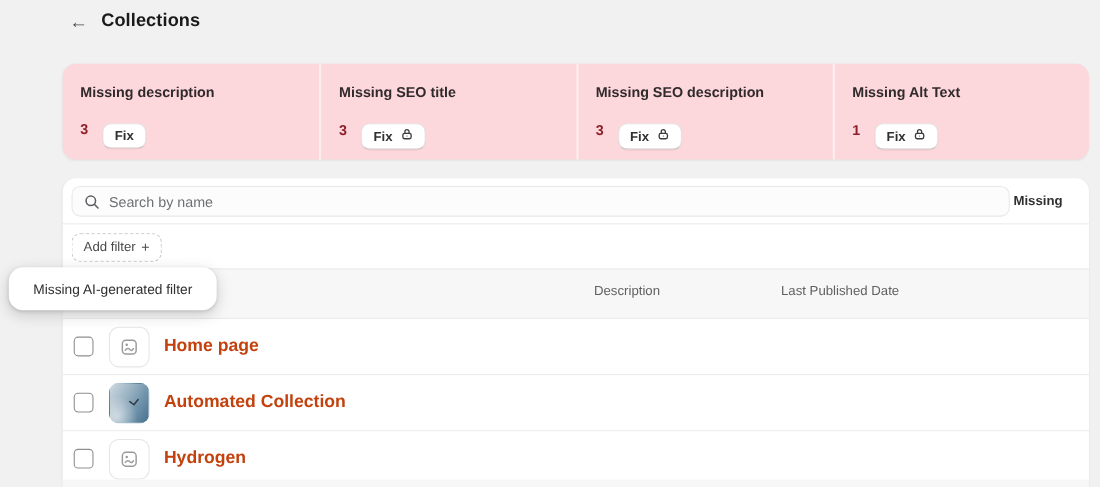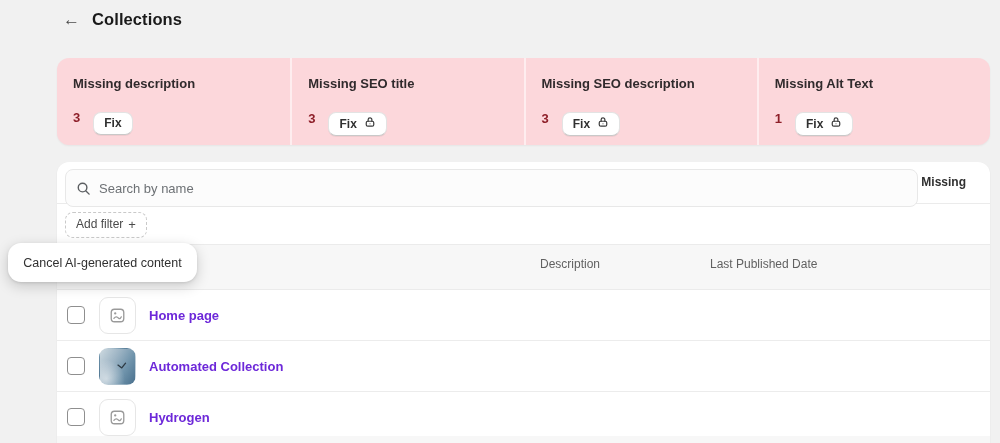--- a/index.html
+++ b/index.html
@@ -40,21 +40,21 @@
   .lock-icon { display:inline-block; }
 
   
   .content-card {
     position:absolute; left:57px; top:162px; width:933px; height:281px;
     background:#ffffff; border-radius:12px 12px 0 0;
     box-shadow:0 1px 2px rgba(0,0,0,0.07);
   }
   .search-row { position:relative; height:42px; border-bottom:1px solid #ebebeb; }
   .search-field {
-    position:absolute; left:8px; top:7px; width:853px; height:38px;
+    position:absolute; left:8px; top:7px; width:853px; height:28px;
     background:#fcfcfc; border:1px solid #e8e8e8; border-radius:8px;
     display:flex; align-items:center; gap:8px; padding-left:10px;
   }
   .search-field input {
     border:none; background:transparent; outline:none; flex:1;
     font-family:inherit; font-size:13px; color:#303030;
   }
   .search-field input::placeholder { color:#6d7175; opacity:1; }
   .cancel-btn {
     position:absolute; right:24px; top:13px;
@@ -92,21 +92,21 @@
     position:absolute; left:42px; width:37px; height:37px;
     border-radius:9px; border:1px solid #e6e6e6; background:#fff;
     display:flex; align-items:center; justify-content:center; overflow:hidden;
   }
   .thumb.photo {
     border-color:transparent;
     background:
       radial-gradient(circle at 18% 85%, rgba(255,255,255,0.55), rgba(255,255,255,0) 45%),
       linear-gradient(120deg, #cdd9e0 0%, #9db4c4 38%, #6f93ab 68%, #49708d 100%);
   }
-  .row-title { position:absolute; left:92px; font-size:13px; font-weight:700; color:#6d28d9; }
+  .row-title { position:absolute; left:92px; font-size:16px; font-weight:700; color:#c2410c; }
 
   .bottom-strip { position:absolute; left:0; right:0; bottom:0; height:7px; background:#f7f7f7; }
 
   
   .popover-option {
     position:absolute; left:8px; top:243px; width:189px; height:39px;
     background:#ffffff; border-radius:13px;
     box-shadow:0 4px 14px rgba(0,0,0,0.18), 0 1px 3px rgba(0,0,0,0.1);
     display:flex; align-items:center; justify-content:center;
     font-size:12.5px; color:#303030; cursor:pointer; z-index:10;
@@ -242,15 +242,15 @@
             </svg>
         </span>
         <span class="row-title">Hydrogen</span>
       </div>
 
     </div>
 
     <div class="bottom-strip"></div>
   </div>
 
-  <div class="popover-option">Cancel AI-generated content</div>
+  <div class="popover-option">Missing AI-generated filter</div>
 
 </div>
 
 </body></html>

